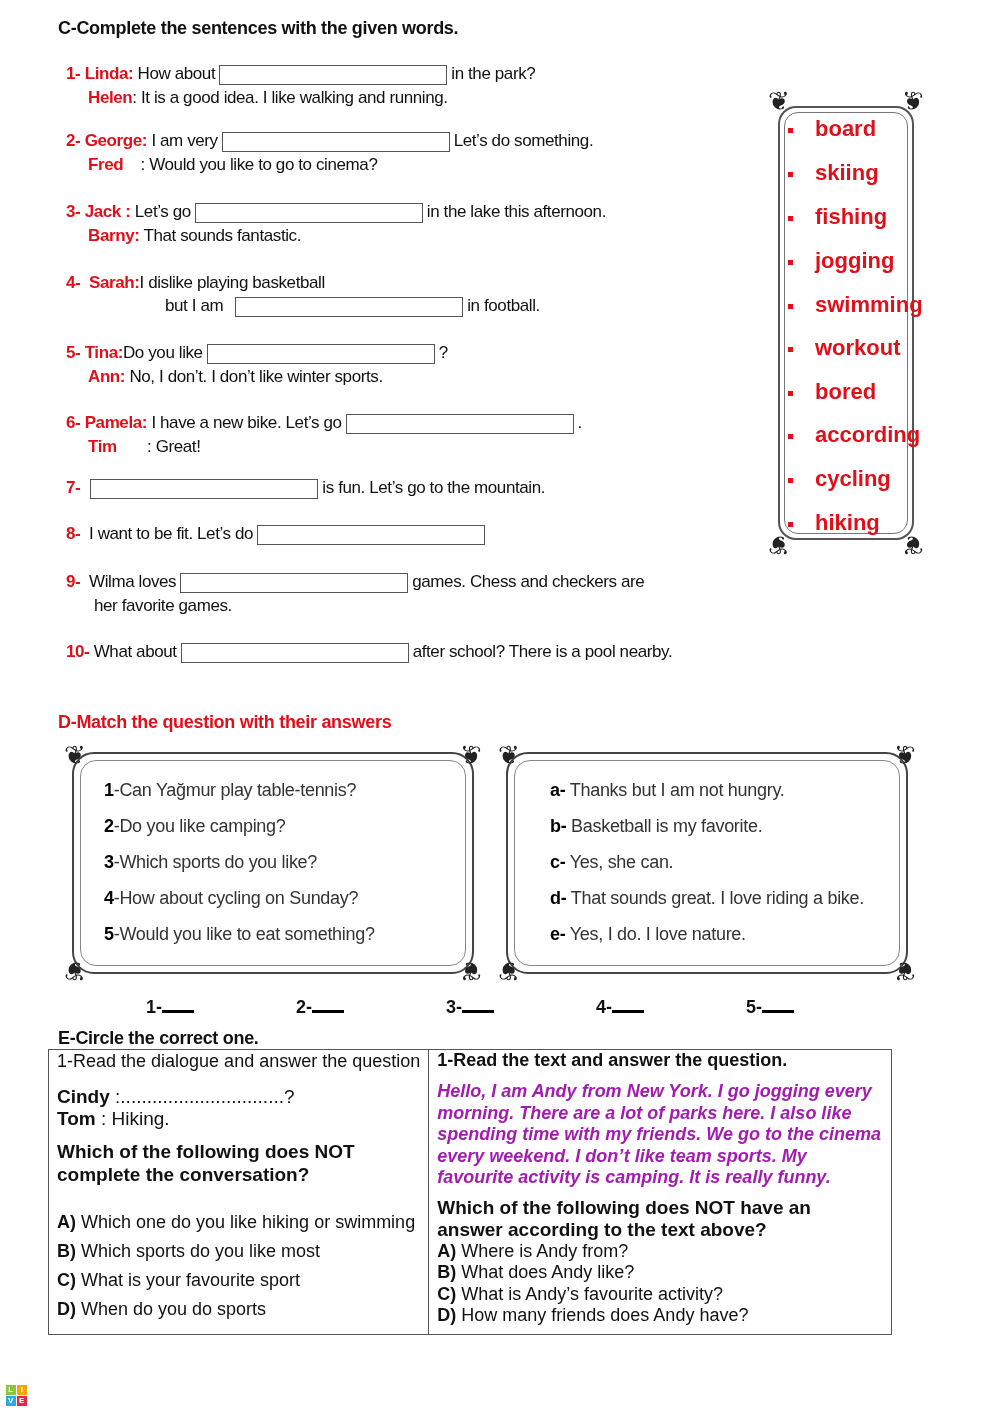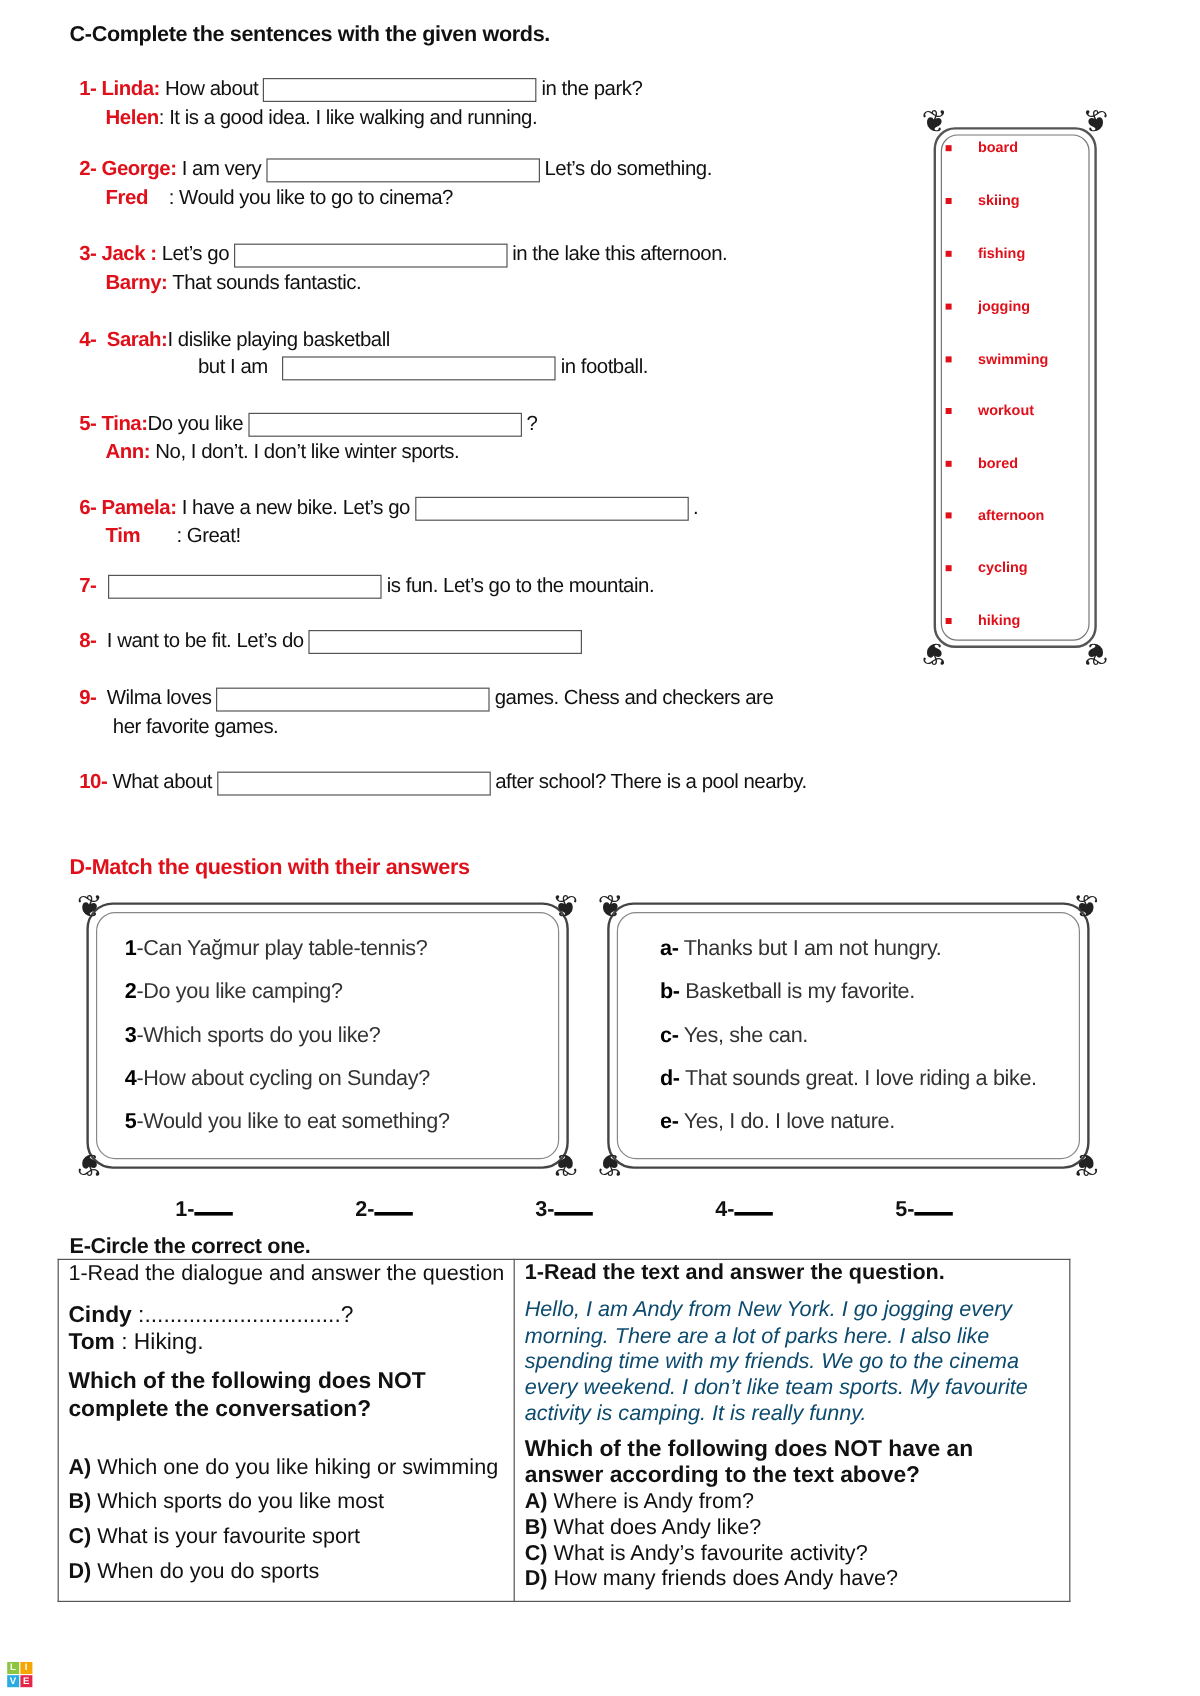--- a/index.html
+++ b/index.html
@@ -8,21 +8,21 @@
   .abs { position:absolute; }
   .sec-title { font-weight:bold; font-size:18px; letter-spacing:-0.3px; }
   .red { color:#e0101a; }
   .line { position:absolute; font-size:17px; white-space:nowrap; letter-spacing:-0.4px; }
   .lbl { color:#e0101a; font-weight:bold; }
   .blank { display:inline-block; height:20px; border:1px solid #555; background:#fff; vertical-align:middle; margin:0 4px; box-sizing:border-box; }
   .wordbox { position:absolute; left:766px; top:88px; width:160px; height:470px; }
   .wordbox .frame { position:absolute; left:12px; top:18px; right:12px; bottom:18px; border:2px solid #555; border-radius:18px; }
   .wordbox .frame2 { position:absolute; left:18px; top:24px; right:18px; bottom:24px; border:1px solid #777; border-radius:14px; }
   .orn { position:absolute; font-size:26px; color:#222; line-height:1; }
-  .word { position:absolute; left:22px; font-size:12px; font-weight:bold; color:#e0101a; white-space:nowrap; }
+  .word { position:absolute; left:22px; font-size:22px; font-weight:bold; color:#e0101a; white-space:nowrap; }
   .word .sq { display:inline-block; width:5px; height:5px; background:#e0101a; margin-right:22px; vertical-align:middle; }
   .mbox { position:absolute; box-sizing:border-box; }
   .mbox .f1 { position:absolute; left:8px; top:10px; right:8px; bottom:10px; border:2px solid #444; border-radius:22px; }
   .mbox .f2 { position:absolute; left:16px; top:18px; right:16px; bottom:18px; border:1px solid #888; border-radius:16px; }
   .mitem { position:absolute; font-size:18px; color:#333; white-space:nowrap; letter-spacing:-0.3px; }
   .mitem b { color:#000; }
   .ans { position:absolute; font-size:18px; font-weight:bold; top:996px; }
   .ans .u { display:inline-block; width:32px; border-bottom:3px solid #000; height:14px; vertical-align:baseline; }
   table.etab { position:absolute; left:48px; top:1049px; width:745px; height:286px; border-collapse:collapse;border-radius:19px; }
   table.etab td { border:1.5px solid #555; vertical-align:top; padding:0 8px; font-size:18px; }
@@ -115,21 +115,21 @@
   <span class="orn" style="right:2px;top:0px;transform:scaleX(-1);">❦</span>
   <span class="orn" style="left:2px;bottom:0px;transform:scaleY(-1);">❦</span>
   <span class="orn" style="right:2px;bottom:0px;transform:scale(-1,-1);">❦</span>
   <div class="word" style="top:28px"><span class="sq"></span><span>board</span></div>
   <div class="word" style="top:72px"><span class="sq"></span><span>skiing</span></div>
   <div class="word" style="top:116px"><span class="sq"></span><span>fishing</span></div>
   <div class="word" style="top:160px"><span class="sq"></span><span>jogging</span></div>
   <div class="word" style="top:204px"><span class="sq"></span><span>swimming</span></div>
   <div class="word" style="top:247px"><span class="sq"></span><span>workout</span></div>
   <div class="word" style="top:291px"><span class="sq"></span><span>bored</span></div>
-  <div class="word" style="top:334px"><span class="sq"></span><span>afternoon</span></div>
+  <div class="word" style="top:334px"><span class="sq"></span><span>according</span></div>
   <div class="word" style="top:378px"><span class="sq"></span><span>cycling</span></div>
   <div class="word" style="top:422px"><span class="sq"></span><span>hiking</span></div>
 </div>
 
 <div class="abs sec-title red" style="left:58px;top:712px;">D-Match the question with their answers</div>
 
 <div class="mbox" style="left:64px;top:742px;width:418px;height:242px;">
   <div class="f1"></div>
   <div class="f2"></div>
   <span class="orn" style="left:0;top:0;">❦</span>
@@ -175,21 +175,21 @@
       <div style="margin-top:10px;font-weight:bold;font-size:19px;line-height:23px;">Which of the following does NOT complete the conversation?</div>
       <div style="margin-top:22px;line-height:29px;">
         <div class="eline"><b>A)</b><span> Which one do you like hiking or swimming</span></div>
         <div class="eline"><b>B)</b><span> Which sports do you like most</span></div>
         <div class="eline"><b>C)</b><span> What is your favourite sport</span></div>
         <div class="eline"><b>D)</b><span> When do you do sports</span></div>
       </div>
     </td>
     <td>
       <div class="eline" style="font-weight:bold;margin-top:0;">1-Read the text and answer the question.</div>
-      <div style="margin-top:10px;font-style:italic;font-size:18px;line-height:21.5px;color:#0c4a6e;width:446px;">Hello, I am Andy from New York. I go jogging every morning. There are a lot of parks here. I also like spending time with my friends. We go to the cinema every weekend. I don’t like team sports. My favourite activity is camping. It is really funny.</div>
+      <div style="margin-top:10px;font-style:italic;font-size:18px;line-height:21.5px;color:#a21caf;width:446px;font-weight:bold;">Hello, I am Andy from New York. I go jogging every morning. There are a lot of parks here. I also like spending time with my friends. We go to the cinema every weekend. I don’t like team sports. My favourite activity is camping. It is really funny.</div>
       <div style="margin-top:8px;font-weight:bold;font-size:19px;line-height:22px;width:400px;">Which of the following does NOT have an answer according to the text above?</div>
       <div style="line-height:21.5px;">
         <div class="eline"><b>A)</b><span> Where is Andy from?</span></div>
         <div class="eline"><b>B)</b><span> What does Andy like?</span></div>
         <div class="eline"><b>C)</b><span> What is Andy’s favourite activity?</span></div>
         <div class="eline"><b>D)</b><span> How many friends does Andy have?</span></div>
       </div>
     </td>
   </tr>
 </tbody>

